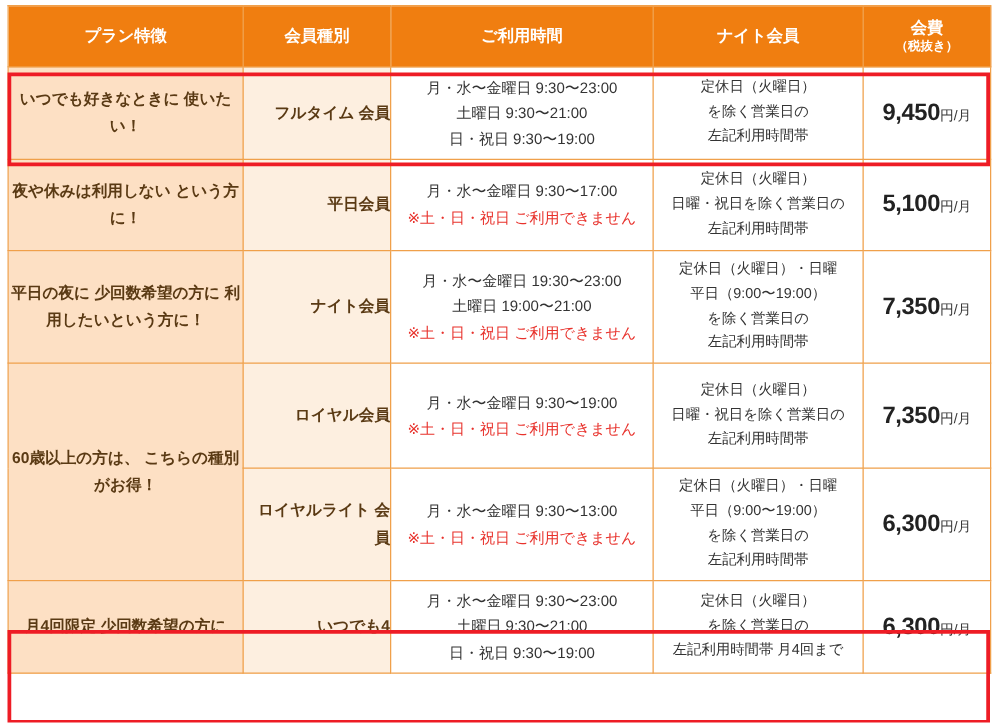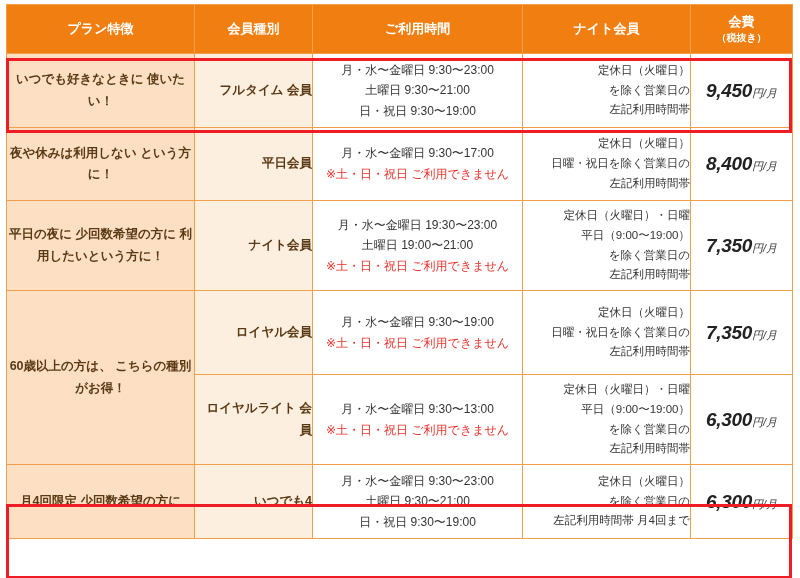--- a/index.html
+++ b/index.html
@@ -64,34 +64,33 @@
     line-height: 1.7;
   }
   td.hours, td.limit {
     background: #ffffff;
     color: #333333;
     font-size: 12px;
     text-align: center;
     line-height: 1.72;
     padding: 6px 4px;
   }
-  td.limit { font-size: 11.5px; text-align: right; }
+  td.limit { font-size: 11.5px; }
   td.hours .note, td.limit .note {
     color: #e8322c;
     font-size: 12px;
     display: block;
   }
   td.hours .line, td.limit .line { display: block; white-space: nowrap; }
   td.fee {
     background: #ffffff;
     text-align: center;
     color: #333333;
     font-size: 11px;
     white-space: nowrap;
-    font-style: italic;
   }
   td.fee .amount {
     font-size: 19px;
     font-weight: bold;
     color: #222222;
     letter-spacing: -0.3px;
   }
   
   .outline {
     position: absolute;
@@ -162,21 +161,21 @@
         <td class="hours">
           <span class="line">月・水〜金曜日 9:30〜17:00</span>
           <span class="note">※土・日・祝日 ご利用できません</span>
         </td>
         <td class="limit">
           <span class="line">定休日（火曜日）</span>
           <span class="line">日曜・祝日を除く営業日の</span>
           <span class="line">左記利用時間帯</span>
         </td>
         <td class="fee">
-          <span class="amount">8,400</span><span>円/月</span>
+          <span class="amount">5,100</span><span>円/月</span>
         </td>
       </tr>
 
       <tr style="height:90px;">
         <td class="feature">
           <span class="line">平日の夜に</span>
           <span class="line">少回数希望の方に</span>
           <span class="line">利用したいという方に！</span>
         </td>
         <td class="type">

